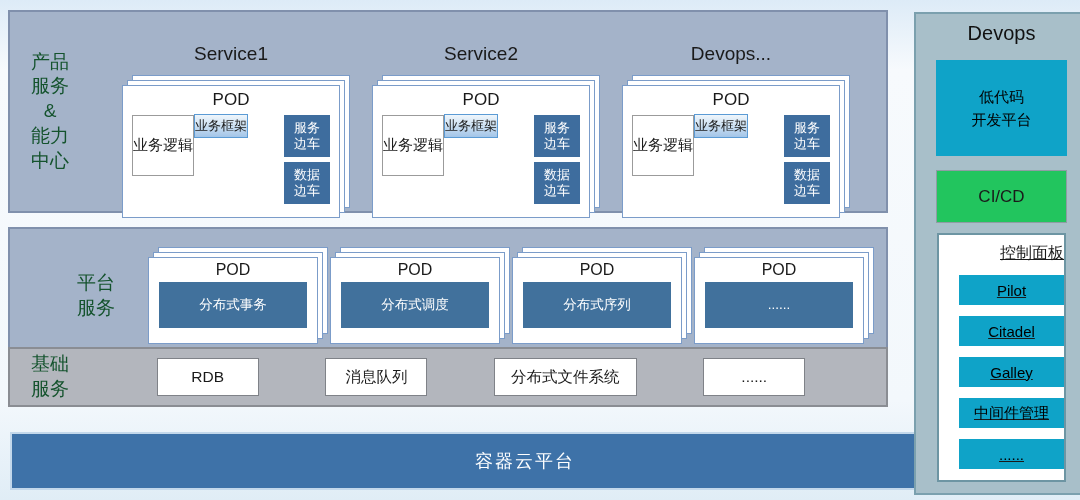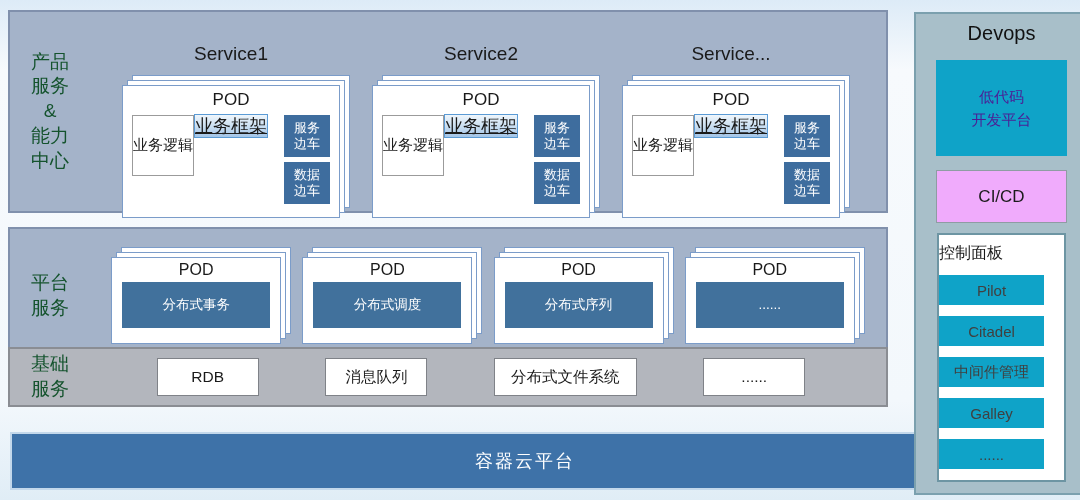--- a/index.html
+++ b/index.html
@@ -5,21 +5,21 @@
   * { margin:0; padding:0; box-sizing:border-box; }
   body { font-family:"Liberation Sans","DejaVu Sans",sans-serif; }
   .stage{
     position:relative; width:1080px; height:500px; overflow:hidden;
     background:linear-gradient(180deg,#ddebf7 0%,#f7fafd 14%,#f3f8fc 80%,#e0edf6 100%);
     color:#1a1a1a;
   }
   
   .band{ position:absolute; left:8px; width:880px; display:flex; }
   .band-product { top:10px;  height:203px; background:#a4b3c9; border:2px solid #8090ac; }
-  .band-platform{ top:227px; height:138px; background:#a4b3c9; border:2px solid #8090ac; }
+  .band-platform{ top:227px; height:138px; background:#a4b3c9; border:2px solid #8090ac;padding-left:46px; }
   .band-base    { top:347px; height:60px;  background:#b3b6bd; border:2px solid #8a8d93; }
   .band-label{
     width:80px; display:flex; align-items:center; justify-content:center;
     font-size:19px; line-height:1.3; white-space:pre-line; text-align:center; color:#14532d;
   }
   
   .services{ flex:1; display:flex; justify-content:space-evenly; align-items:flex-start; padding:8px 14px 0 0;margin-top:23px; }
   .service{ display:flex; flex-direction:column; align-items:center; }
   .service-title{ font-size:19px; height:26px; }
   .stack{ position:relative; margin-top:16px; width:218px; height:133px; }
@@ -29,21 +29,21 @@
   .pod-card{ position:relative; z-index:2; width:100%; height:100%; background:#fff;
              border:1.5px solid #7b9cc9; display:flex; flex-direction:column; }
   .pod-title{ text-align:center; font-size:17px; padding-top:4px; }
   .pod-body{ display:flex; justify-content:center; gap:6px; margin-top:5px; }
   .logic-col{ width:146px; display:flex; flex-direction:row; }
   .logic-box{ height:61px; background:#fff; border:1px solid #9b9b9b;
               display:flex; align-items:center; justify-content:center; font-size:15px; }
   .framework-bar{ height:24px; margin-top:-1px;
               background:linear-gradient(180deg,#eff6fc 0%,#cfe2f3 45%,#a3c5e8 100%);
               border:1px solid #5b9bd5;
-              display:flex; align-items:center; justify-content:center; font-size:18px;text-decoration:underline; }
+              display:flex; align-items:center; justify-content:center; font-size:13px; }
   .sidecar-col{ display:flex; flex-direction:column; gap:5px; }
   .sidecar{ width:46px; height:42px; background:#3e6d9e; color:#fff; font-size:13px; line-height:1.25;
             display:flex; align-items:center; justify-content:center; text-align:center; white-space:pre-line; }
   
   .ppods{ flex:1; display:flex; justify-content:space-evenly; align-items:center; padding-right:10px; }
   .pstack{ position:relative; width:170px; height:87px; margin-top:8px; }
   .pcard{ position:relative; z-index:2; width:100%; height:100%; background:#fff;
           border:1.5px solid #7b9cc9; display:flex; flex-direction:column; align-items:center; }
   .pcard-title{ font-size:16px; padding-top:3px; }
   .pbar{ width:148px; height:46px; margin-top:3px; background:#41719c; color:#fff; font-size:13.5px;
@@ -55,29 +55,29 @@
   
   .container-bar{ position:absolute; left:10px; top:432px; width:1030px; height:58px;
                   background:#3e72a8; border:2px solid #c3d8eb; color:#fff;
                   display:flex; align-items:center; justify-content:center;
                   font-size:18px; letter-spacing:2px; }
   
   .devops{ position:absolute; left:914px; top:12px; width:175px; height:483px;
            background:#a8bfc9; border:2px solid #7ba0ae;
            display:flex; flex-direction:column; align-items:center; }
   .devops-title{ font-size:20px; margin-top:8px; color:#111; }
-  .lowcode{ width:131px; height:96px; margin-top:15px; background:#0fa3c8; color:#4c1d95;
+  .lowcode{ width:131px; height:96px; margin-top:15px; background:#0fa3c8; color:#000000;
             font-size:15px; line-height:1.55; white-space:pre-line; text-align:center;
             display:flex; align-items:center; justify-content:center; }
-  .cicd{ width:131px; height:53px; margin-top:14px; background:#f0abfc; border:1px solid #8f9ca3;
+  .cicd{ width:131px; height:53px; margin-top:14px; background:#22c55e; border:1px solid #8f9ca3;
          display:flex; align-items:center; justify-content:center; font-size:17px; }
   .cpanel{ width:129px; margin-top:10px; padding-bottom:11px; background:#fff; border:2px solid #6d95a3;
-           display:flex; flex-direction:column; align-items:flex-start; }
+           display:flex; flex-direction:column; align-items:flex-end;text-decoration:underline; }
   .cpanel-title{ font-size:16px; margin-top:8px; }
-  .cbtn{ width:105px; height:30px; margin-top:11px; background:#0fa3c8; color:#404040; font-size:15px;
+  .cbtn{ width:105px; height:30px; margin-top:11px; background:#0fa3c8; color:#000000; font-size:15px;
          display:flex; align-items:center; justify-content:center; }
 </style>
 </head>
 <body>
 
 <div class="stage">
 
   <div class="band band-product">
     <div class="band-label">产品
 服务
@@ -126,21 +126,21 @@
 边车</div>
                 <div class="sidecar">数据
 边车</div>
               </div>
             </div>
           </div>
         </div>
       </div>
 
       <div class="service">
-        <div class="service-title">Service...</div>
+        <div class="service-title">Devops...</div>
         <div class="stack">
           <div class="layer l2"></div>
           <div class="layer l1"></div>
           <div class="pod-card">
             <div class="pod-title">POD</div>
             <div class="pod-body">
               <div class="logic-col">
                 <div class="logic-box">业务逻辑</div>
                 <div class="framework-bar">业务框架</div>
               </div>
@@ -217,19 +217,19 @@
 
   <div class="devops">
     <div class="devops-title">Devops</div>
     <div class="lowcode">低代码
 开发平台</div>
     <div class="cicd">CI/CD</div>
     <div class="cpanel">
       <div class="cpanel-title">控制面板</div>
       <div class="cbtn">Pilot</div>
       <div class="cbtn">Citadel</div>
+      <div class="cbtn">Galley</div>
       <div class="cbtn">中间件管理</div>
-      <div class="cbtn">Galley</div>
       <div class="cbtn">......</div>
     </div>
   </div>
 
 </div>
 
 </body></html>

